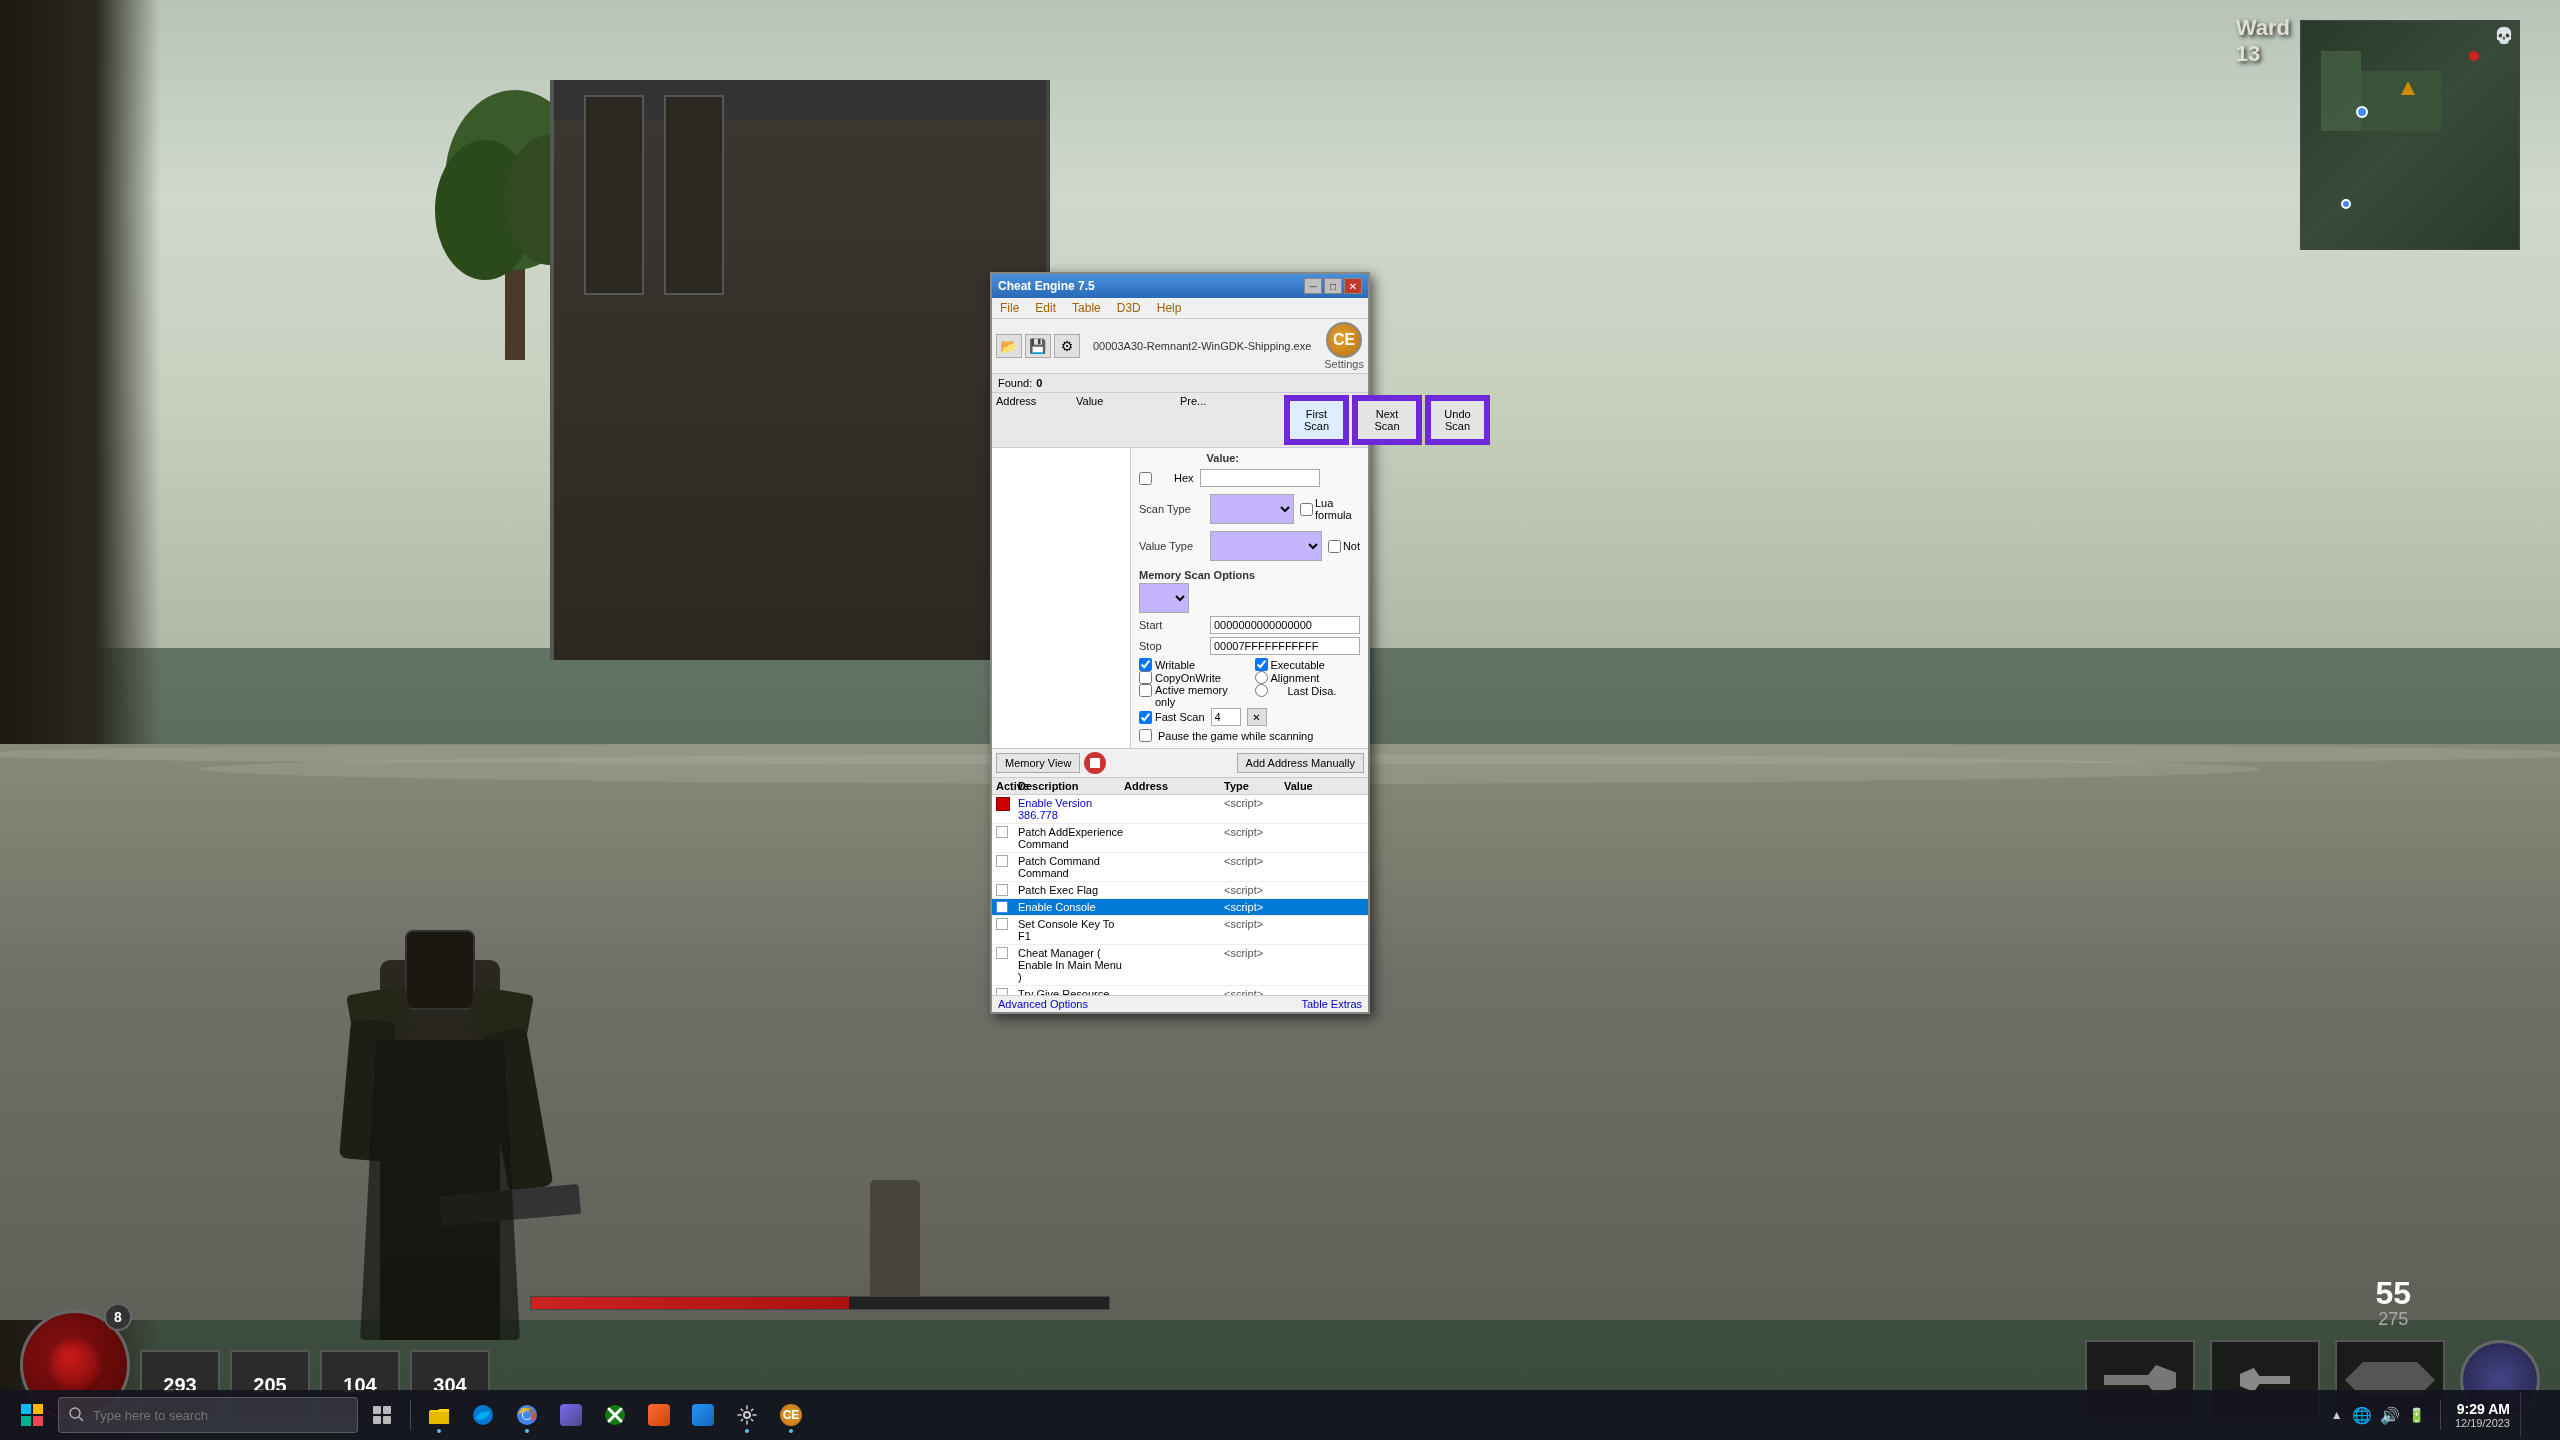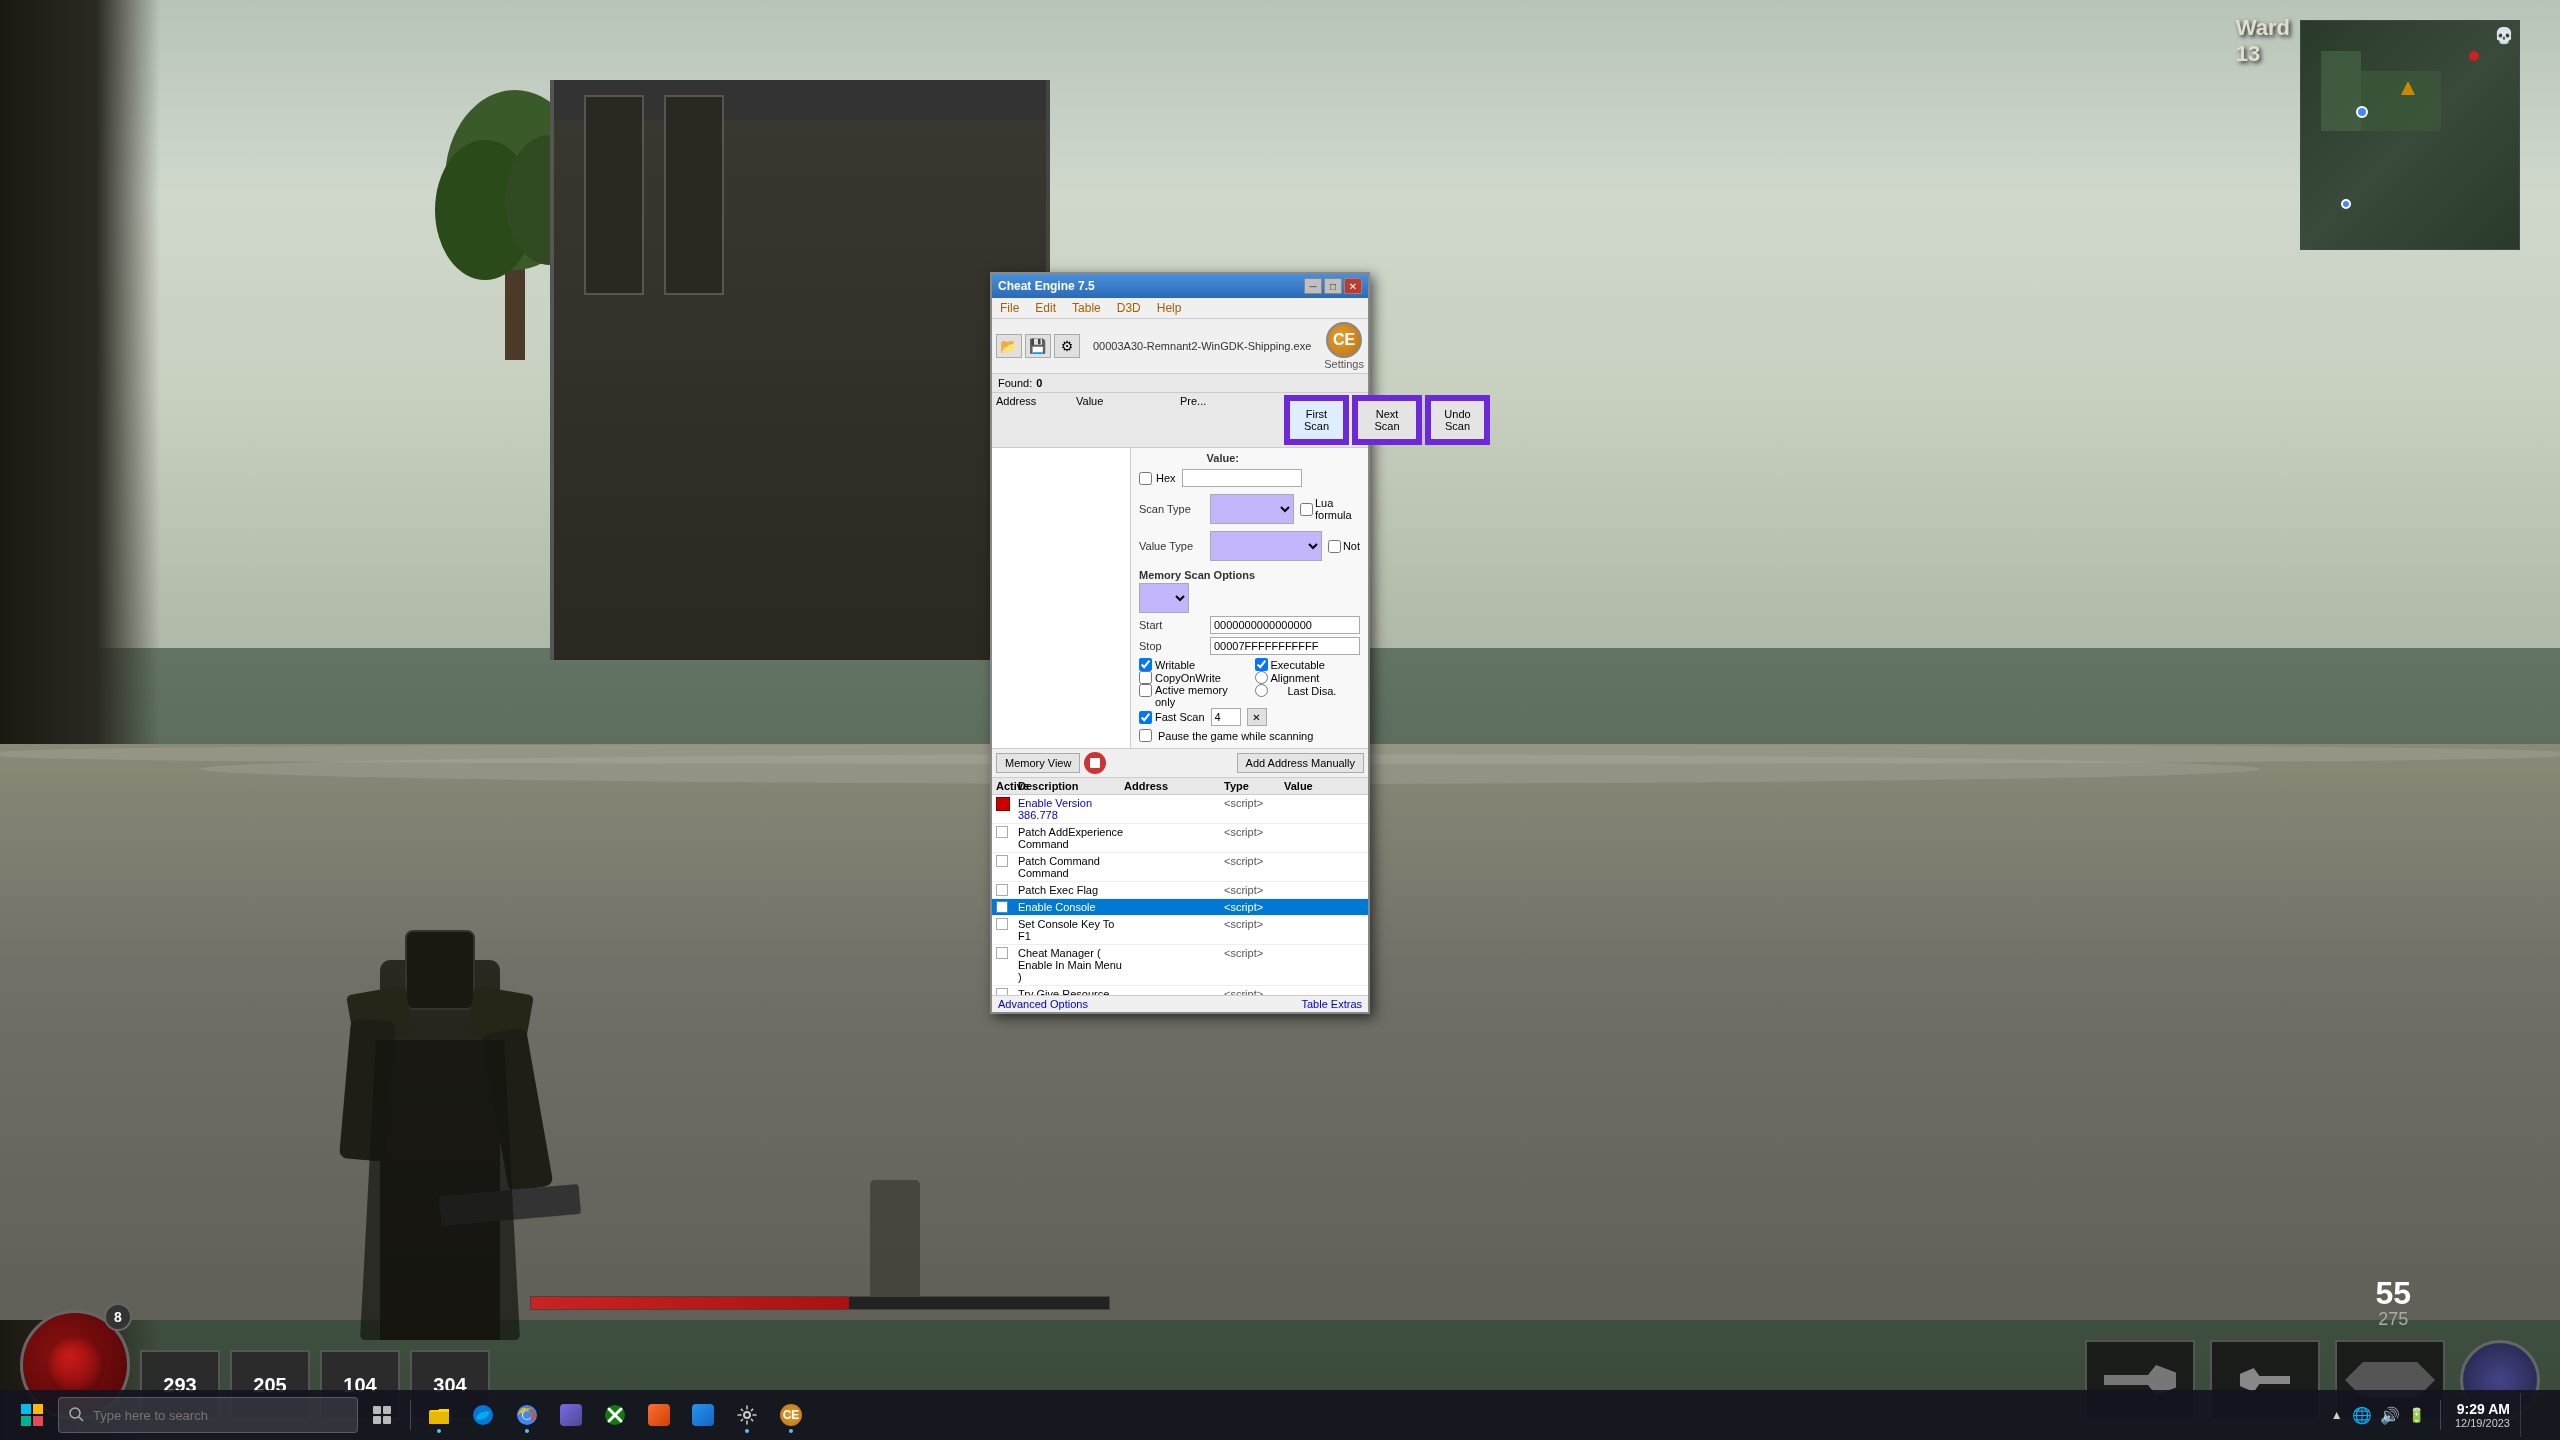--- a/index.html
+++ b/index.html
@@ -763,21 +763,21 @@
       <div class="scan-list-empty"></div>
     </div>
 
     <div style="flex:1;background:#f8f8f8;">
 
       <div class="ce-row" style="padding:4px 8px 0;font-weight:bold;">
         <span class="ce-label" style="text-align:right;min-width:100px;">Value:</span>
       </div>
 
       <div class="ce-row" style="padding:2px 8px;">
-        <label style="font-size:11px;display:flex;align-items:center;gap:4px;">
+        <label style="font-size:11px;display:flex;align-items:center;gap:22px;">
           <input type="checkbox" class="ce-checkbox" style="">
           <span>Hex</span>
         </label>
         <input type="text" class="ce-input" style="max-width: 120px;">
       </div>
 
       <div class="ce-row" style="padding:2px 8px;">
         <span class="ce-label">Scan Type</span>
         <select class="ce-select">
           <option>Exact Value</option>

